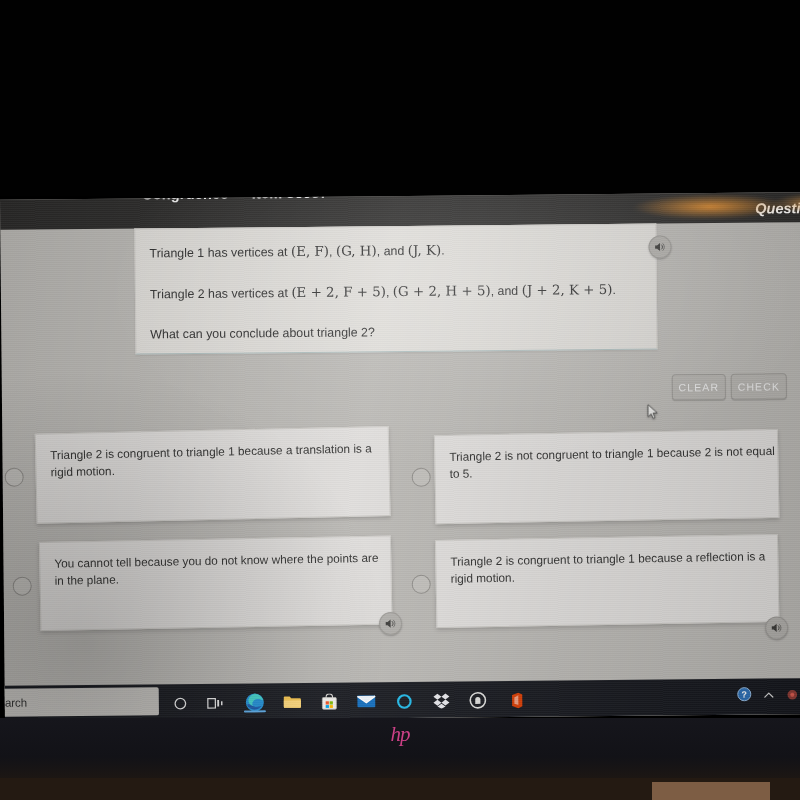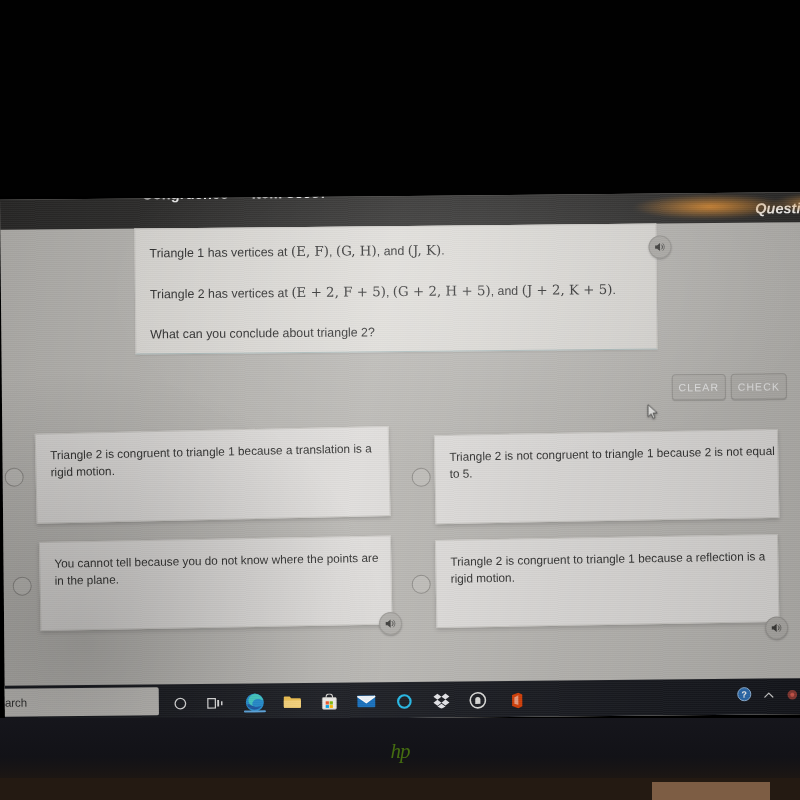--- a/index.html
+++ b/index.html
@@ -293,25 +293,24 @@
     z-index: 70;
   }
   .hp-logo {
     position: absolute;
     left: 50%;
     transform: translateX(-50%);
     top: 722px;
     font-family: "Liberation Serif", serif;
     font-style: italic;
     font-size: 21px;
-    color: #4d7c0f;
+    color: #ec4899;
     letter-spacing: -1px;
     z-index: 71;
     opacity: 0.85;
-    margin-top: 17px;
   }
   .desk {
     position: absolute;
     left: 0;
     top: 778px;
     width: 800px;
     height: 22px;
     background: #241a12;
     z-index: 70;
   }

